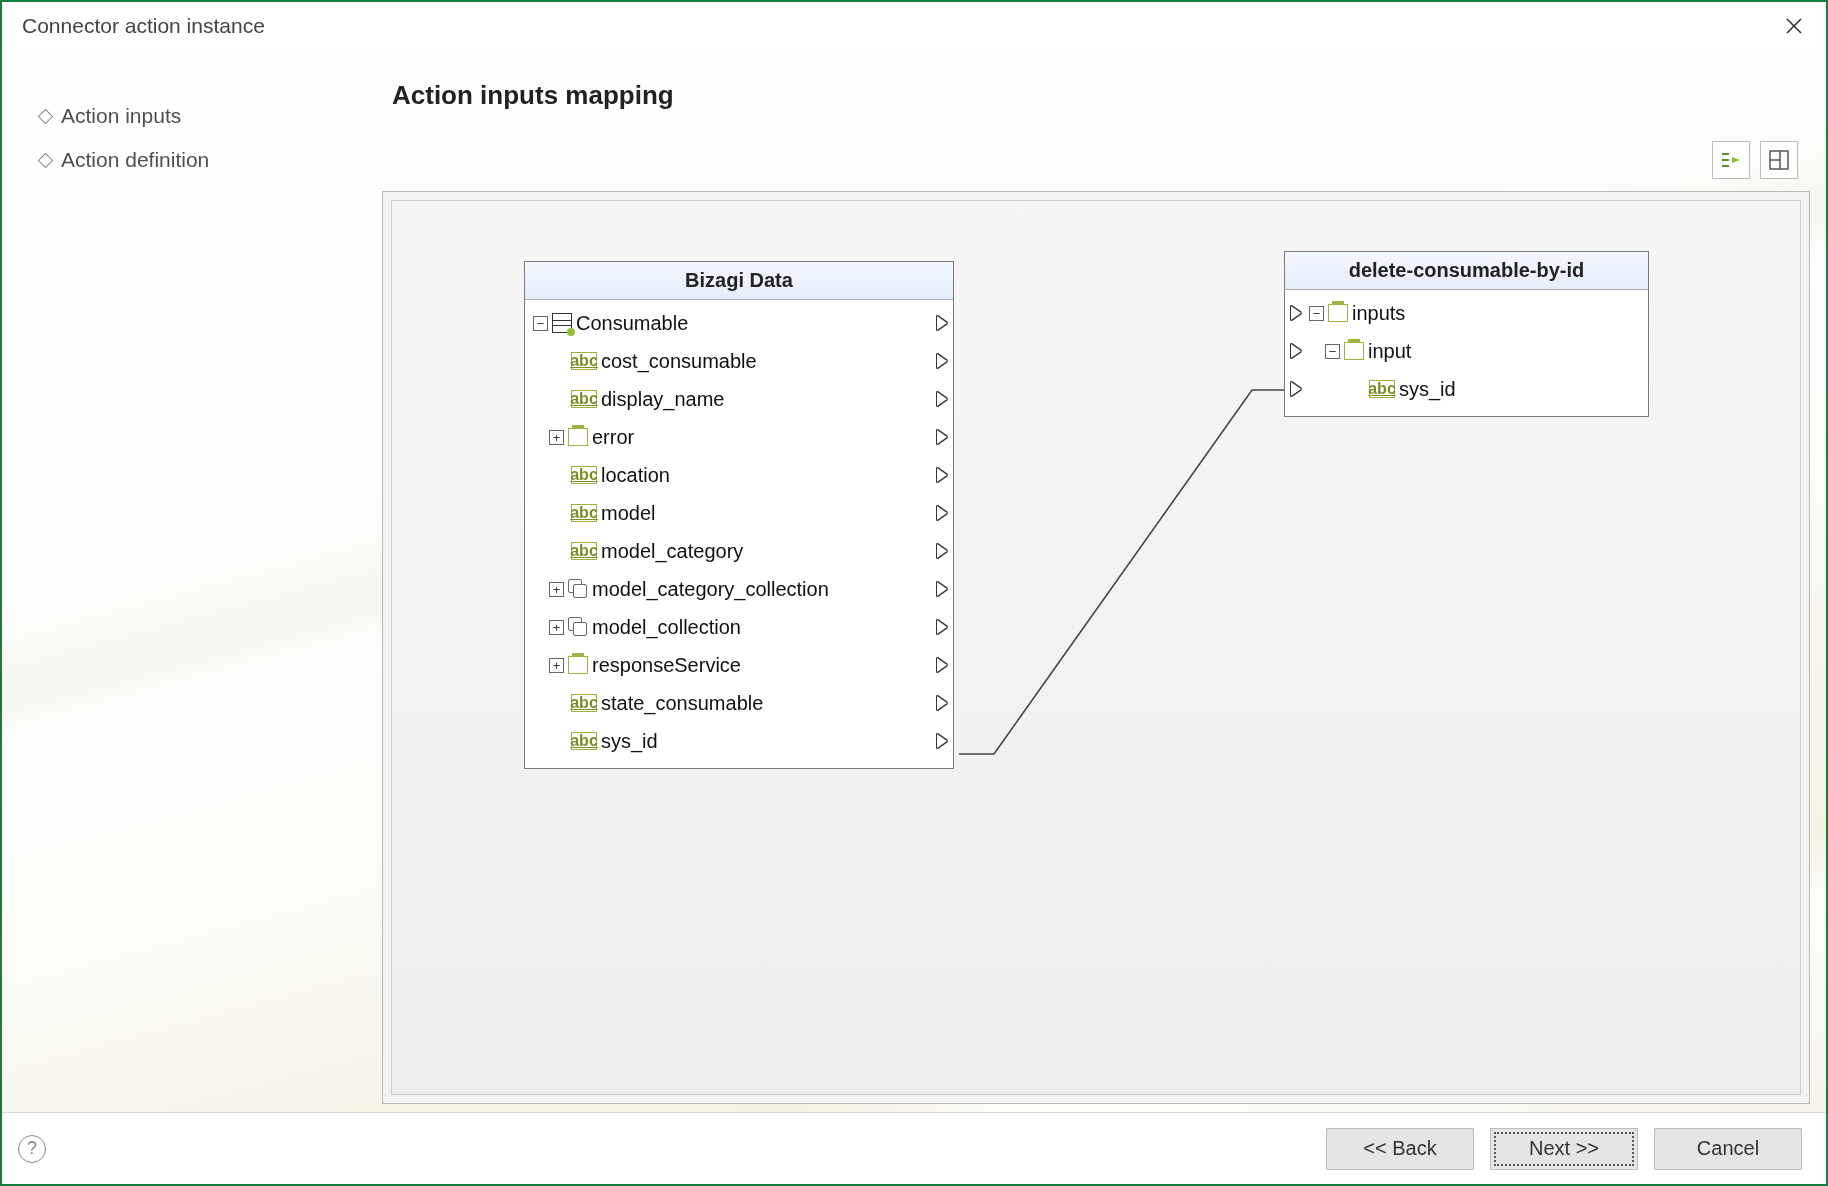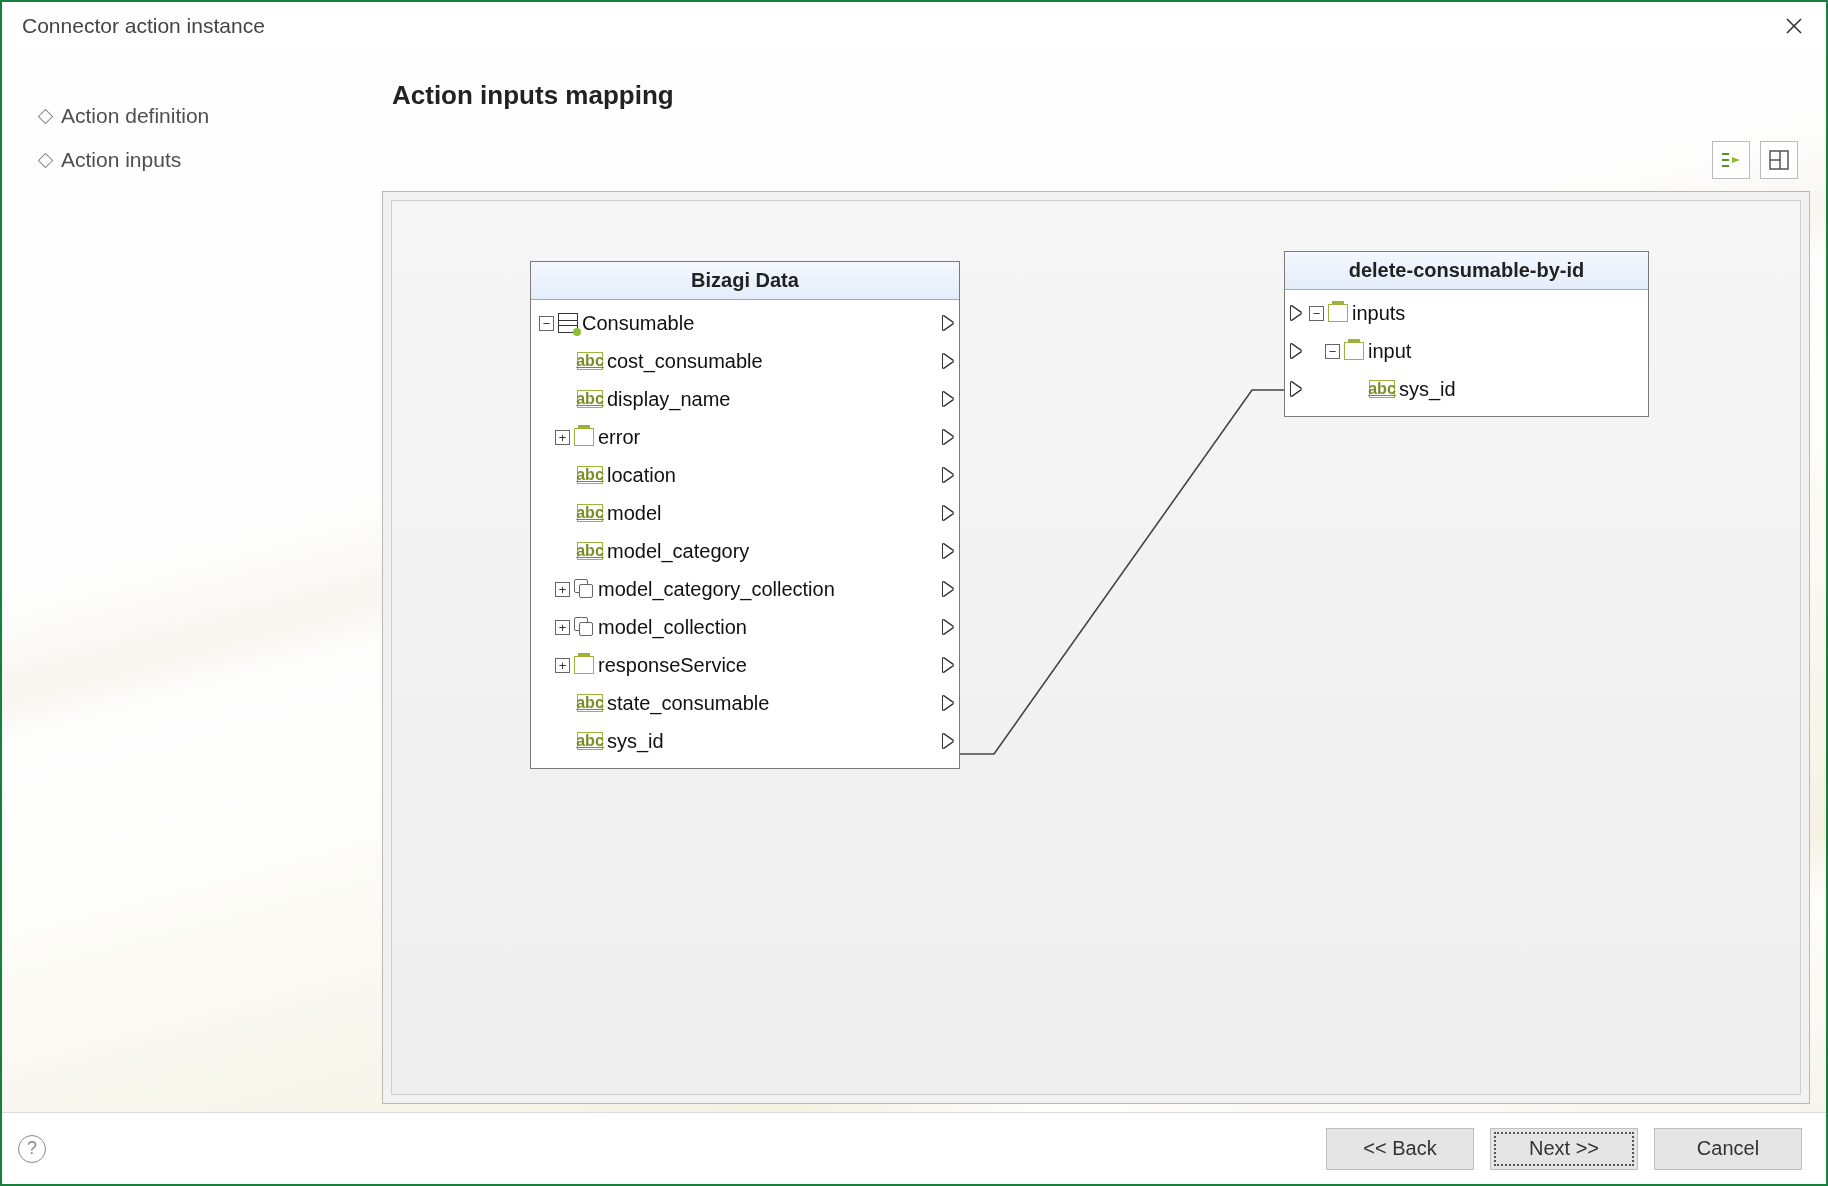--- a/index.html
+++ b/index.html
@@ -259,25 +259,25 @@
         <line x1="16" y1="2" x2="2" y2="16" stroke="#333" stroke-width="1.6"></line>
       </svg>
     </div>
   </div>
 
   <div class="body-area">
 
     <div class="sidebar">
       <div class="side-item">
         <span class="diamond"></span>
-        <span>Action definition</span>
+        <span>Action inputs</span>
       </div>
       <div class="side-item">
         <span class="diamond"></span>
-        <span>Action inputs</span>
+        <span>Action definition</span>
       </div>
     </div>
 
     <div class="main">
       <div class="heading">Action inputs mapping</div>
 
       <div class="toolbar">
         <div class="tool-btn">
           <svg width="24" height="24" viewBox="0 0 24 24">
             <line x1="3" y1="6" x2="10" y2="6" stroke="#5f8a2d" stroke-width="2"></line>
@@ -295,21 +295,21 @@
         </div>
       </div>
 
       <div class="canvas-wrap">
         <div class="canvas">
 
           <svg style="position:absolute; left:0; top:0;" width="100%" height="100%">
             <polyline points="567,553 602,553 860,189 893,189" fill="none" stroke="#444" stroke-width="1.6"></polyline>
           </svg>
 
-          <div class="panel" style="left:138px; top:60px; width:430px;">
+          <div class="panel" style="left:132px; top:60px; width:430px;">
             <div class="panel-header">Bizagi Data</div>
             <div class="tree">
 
               <div class="node">
                 <span class="toggle-box">−</span>
                 <span class="type-entity"></span>
                 <span>Consumable</span>
                 <span class="tri-out"></span>
               </div>
 

